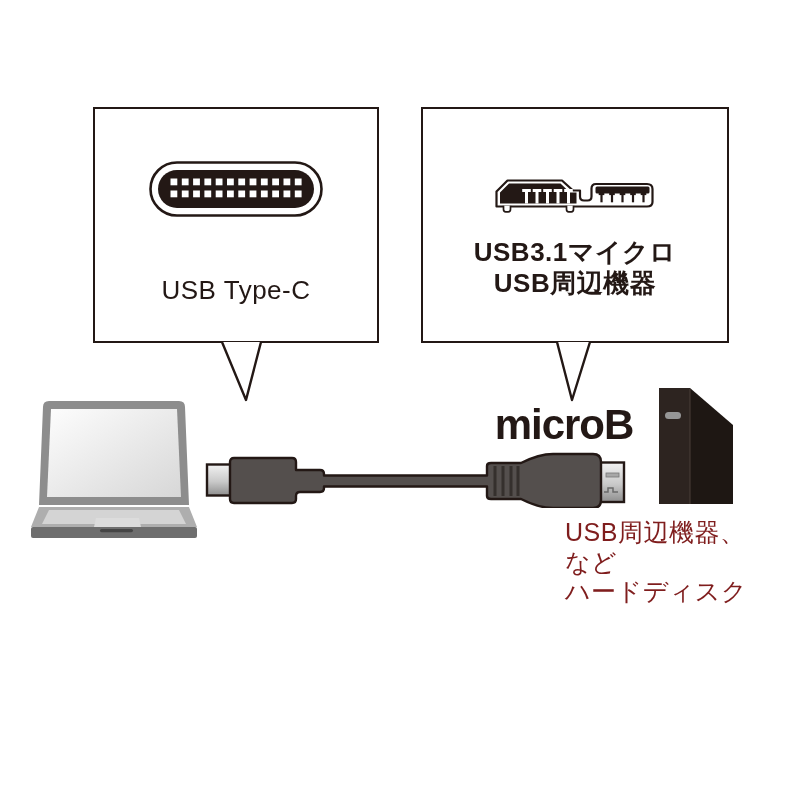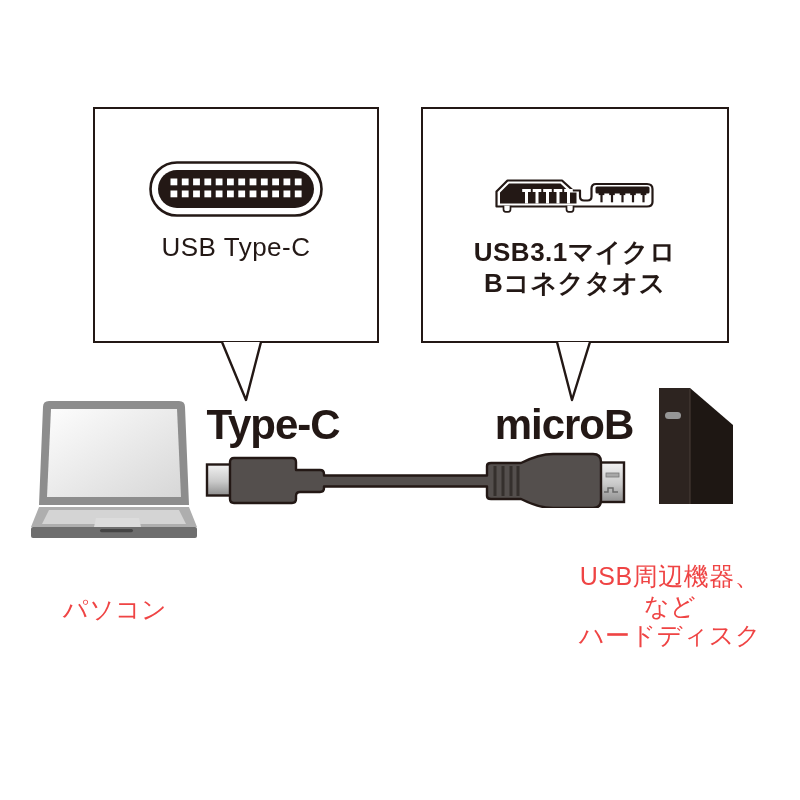--- a/index.html
+++ b/index.html
@@ -16,31 +16,31 @@
   }
   .callout .txt{
     text-align:center;font-size:26px;line-height:31px;letter-spacing:0.5px;
     color:#231815;
   }
   .big-label{
     position:absolute;top:401px;width:220px;text-align:center;
     font-size:42px;font-weight:bold;letter-spacing:-1px;color:#231815;
   }
   .dev-label{
-    position:absolute;text-align:center;font-size:25px;line-height:29.5px;
-    color:#ef4444;letter-spacing:0.5px;margin-top:44px;
+    position:absolute;font-size:25px;line-height:29.5px;
+    color:#7f1d1d;letter-spacing:0.5px;
   }
   svg{display:block;}
 </style>
 </head>
 <body>
 
 <div id="stage">
 
-  <div class="callout" style="left:93px;width:286px;">
+  <div class="callout" style="left:93px;width:286px;gap:43px;">
     <svg width="174" height="56" viewBox="0 0 174 56" style="margin-top:52px">
       <rect x="1.5" y="1.5" width="171" height="53" rx="26.5" fill="#ffffff" stroke="#231815" stroke-width="2.6"></rect>
       <rect x="9" y="9" width="156" height="38" rx="19" fill="#231815"></rect>
       <g id="typec-pins">
           <rect x="21.5" y="17.5" width="6.8" height="6.8" fill="#ffffff"></rect>
           <rect x="32.8" y="17.5" width="6.8" height="6.8" fill="#ffffff"></rect>
           <rect x="44.1" y="17.5" width="6.8" height="6.8" fill="#ffffff"></rect>
           <rect x="55.400000000000006" y="17.5" width="6.8" height="6.8" fill="#ffffff"></rect>
           <rect x="66.7" y="17.5" width="6.8" height="6.8" fill="#ffffff"></rect>
           <rect x="78" y="17.5" width="6.8" height="6.8" fill="#ffffff"></rect>
@@ -96,50 +96,48 @@
           <rect x="145.7" y="13.5" width="5.6" height="2.6" fill="#231815"></rect>
           <rect x="147.4" y="13.5" width="2.2" height="9.8" fill="#231815"></rect>
         </g>
       <g id="microb-legs">
           <path d="M8.5,26.8 V30.3 Q8.5,32.8 10.7,32.8 H13.3 Q15.5,32.8 15.5,30.3 V26.8" fill="#ffffff" stroke="#231815" stroke-width="1.7"></path>
           <path d="M71.5,26.8 V30.3 Q71.5,32.8 73.7,32.8 H76.3 Q78.5,32.8 78.5,30.3 V26.8" fill="#ffffff" stroke="#231815" stroke-width="1.7"></path>
         </g>
     </svg>
     <div class="txt" style="margin-top:24px">
       <div>USB3.1マイクロ</div>
-      <div>Bコネクタオス</div>
+      <div>USB周辺機器</div>
     </div>
   </div>
 
   <svg class="abs" style="left:218px;top:342px" width="48" height="62" viewBox="0 0 48 62">
     <path d="M4,0 L28,58 L43,0" fill="#ffffff" stroke="#231815" stroke-width="2.4" stroke-linejoin="round"></path>
   </svg>
   <svg class="abs" style="left:551px;top:342px" width="48" height="62" viewBox="0 0 48 62">
     <path d="M6,0 L21,58 L39,0" fill="#ffffff" stroke="#231815" stroke-width="2.4" stroke-linejoin="round"></path>
   </svg>
 
-  <div class="big-label" style="left:163px">Type-C</div>
   <div class="big-label" style="left:454px">microB</div>
 
   <svg class="abs" style="left:30px;top:398px" width="170" height="146" viewBox="0 0 170 146">
     <defs>
       <linearGradient id="screenGrad" x1="0" y1="0" x2="1" y2="1">
         <stop offset="0" stop-color="#fdfdfd"></stop>
           <stop offset="1" stop-color="#d7d7d7"></stop>
       </linearGradient>
     </defs>
     <path d="M13,9 Q13,3 19,3 H149 Q155,3 155,9 L159,107 H9 Z" fill="#8d8d8d"></path>
     <path d="M21,11 H147 L151,99 H17 Z" fill="url(#screenGrad)"></path>
     <path d="M9,109 H159 L167,129 H1 Z" fill="#aeaeae"></path>
     <path d="M19,112 H149 L156,126 H12 Z" fill="#d4d4d4"></path>
     <path d="M66,120 H109 L111,129 H64 Z" fill="#dcdcdc"></path>
     <rect x="1" y="129" width="166" height="11" rx="2" fill="#6e6e6e"></rect>
     <rect x="70" y="131" width="33" height="3.2" rx="1.6" fill="#454545"></rect>
   </svg>
-  <div class="dev-label" style="left:30px;top:551px;width:170px">パソコン</div>
 
   <svg class="abs" style="left:205px;top:450px" width="425" height="58" viewBox="0 0 425 58">
     <defs>
       <linearGradient id="metalGrad" x1="0" y1="0" x2="0" y2="1">
         <stop offset="0" stop-color="#f2f2f2"></stop>
           <stop offset="0.55" stop-color="#c9c9c9"></stop>
           <stop offset="1" stop-color="#8e8e8e"></stop>
       </linearGradient>
     </defs>
 

